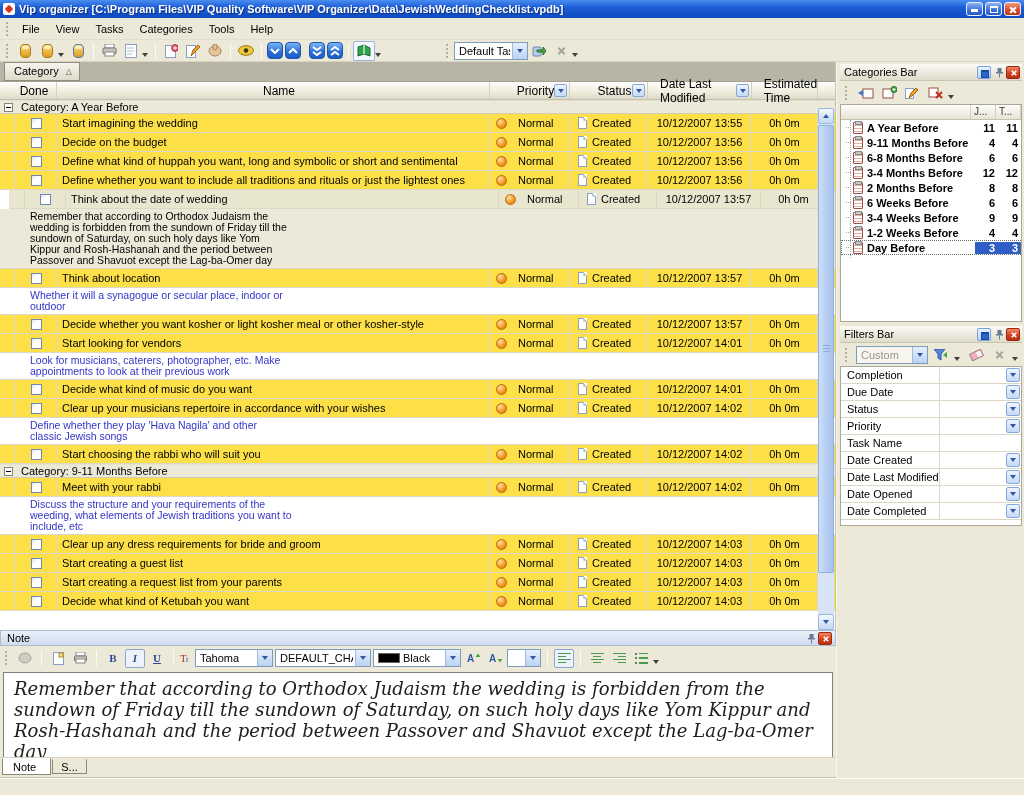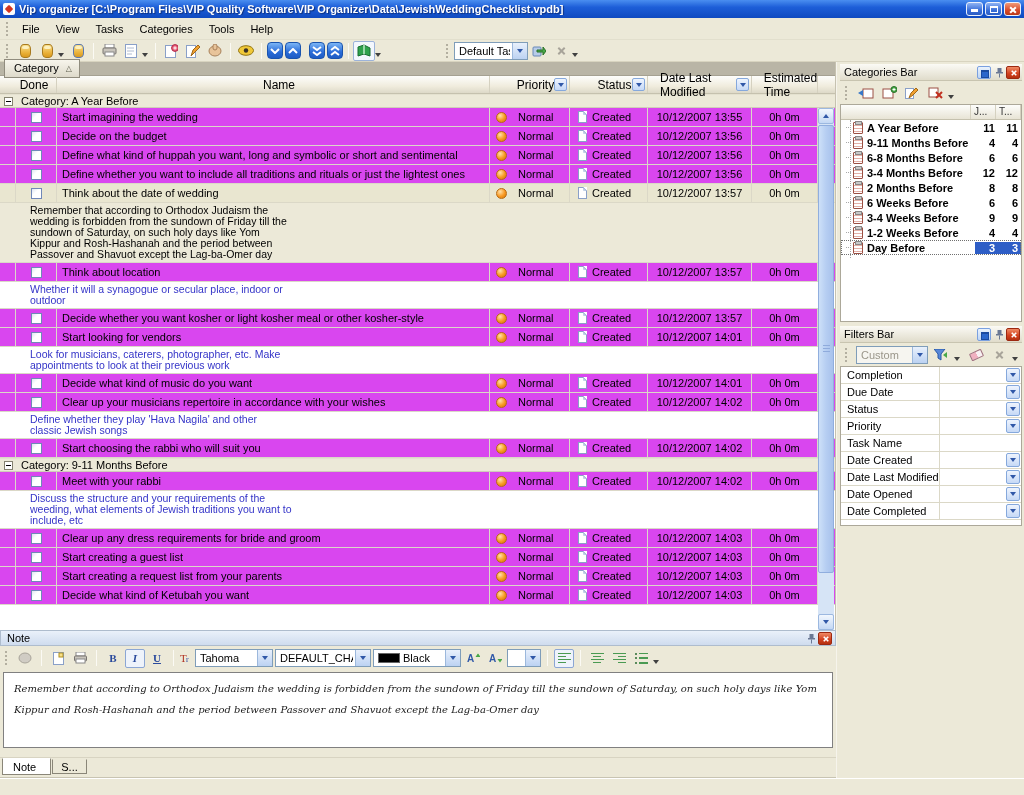--- a/index.html
+++ b/index.html
@@ -45,34 +45,34 @@
 .combo { height:18px; background:#fff; border:1px solid #7f9db9; display:flex; align-items:center; position:relative; padding-left:4px; }
 .combo .cval { flex:1; white-space:nowrap; overflow:hidden; }
 .combo .cbtn { width:15px; height:16px; margin-left:2px; background:linear-gradient(180deg,#e8f0fc,#bcd2f2); border-left:1px solid #9cb8dc; display:flex; align-items:center; justify-content:center; flex:0 0 auto; }
 .tri { width:0; height:0; border-left:3px solid transparent; border-right:3px solid transparent; border-top:4px solid #3058a8; }
 .gray-x { position:relative; width:9px; height:9px; }
 .gray-x::before,.gray-x::after { content:""; position:absolute; left:0; top:3.5px; width:9px; height:2px; background:#a8a49a; }
 .gray-x::before { transform:rotate(45deg);} .gray-x::after { transform:rotate(-45deg);}
 
 
 .main { position:absolute; left:0; top:62px; width:836px; height:568px; background:#fff; border-right:1px solid #c6c2b0; }
-.groupby { height:14px; background:#b9b5a6; display:flex; align-items:center; padding-left:4px; border-bottom:1px solid #a5a192; }
+.groupby { height:20px; background:#b9b5a6; display:flex; align-items:center; padding-left:4px; border-bottom:1px solid #a5a192; }
 .gb-btn { background:linear-gradient(180deg,#f7f5ec,#dedacb); border:1px solid #908c7e; padding:2px 7px 3px 9px; display:flex; align-items:center; gap:7px; }
 .sort-tri { font-size:8px; color:#606050; }
 .thead { height:18px; display:flex; background:linear-gradient(180deg,#fdfdfb,#f0ecdd 60%,#ddd9c8); border-bottom:1px solid #c5c1ae; }
 .th { position:relative; border-right:1px solid #d5d1c0; display:flex; align-items:center; justify-content:center; font-size:12px;padding-left:12px; }
 .hdd { position:absolute; right:2px; top:2px; width:13px; height:13px; border:1px solid #85a8dc; border-radius:2px;
   background:linear-gradient(180deg,#eef4fe,#c6d9f6); display:flex; align-items:center; justify-content:center; }
 .w-done{width:57px;} .w-name{width:433px;} .w-prio{width:80px;} .w-status{width:78px;} .w-date{width:104px;} .w-est{width:66px;} .w-pad{flex:1;border-right:none;}
 .tbody { height:522px; overflow:hidden; background:#fff; }
 .group-row { height:14px; background:#ece9d8; border-bottom:1px solid #d0ccba; border-top:1px solid #e4e1cf; display:flex; align-items:center; }
 .expander { width:9px; height:9px; border:1px solid #848270; background:#fff; margin:0 8px 0 4px; position:relative; flex:0 0 auto; }
 .expander::after { content:""; position:absolute; left:1px; top:3px; width:5px; height:1px; background:#000; }
-.task-row { display:flex; height:19px; border-bottom:1px solid #dbd8c7; background:#d946ef; }
-.task-row.selected { background:#e9e6d0; }
+.task-row { display:flex; height:19px; border-bottom:1px solid #dbd8c7; background:#fde047; }
+.task-row.selected { background:#e9e6d0;margin-left:9px; }
 .cell { border-right:1px solid #dbd8c7; display:flex; align-items:center; overflow:hidden; white-space:nowrap; }
 .c-indent{width:16px;} .c-done{width:41px; justify-content:center;} .c-name{width:433px; padding-left:5px;}
 .c-prio{width:80px; padding-left:6px; gap:11px;} .c-status{width:78px; padding-left:8px; gap:5px;}
 .c-date{width:104px; justify-content:center;} .c-est{width:66px; justify-content:center;}
 .checkbox { width:11px; height:11px; border:1px solid #7088b8; background:linear-gradient(135deg,#dfe6f0,#fff 40%); }
 .prio-ball { width:11px; height:11px; border-radius:50%; flex:0 0 auto;
   background:radial-gradient(circle at 35% 30%,#ffe0a8,#f89820 55%,#d0740c); border:1px solid #b86a10; }
 .doc-icon { width:9px; height:12px; background:#fff; border:1px solid #8aa0c8; position:relative; flex:0 0 auto; }
 .doc-icon::after { content:""; position:absolute; right:-1px; top:-1px; width:4px; height:4px;
   background:linear-gradient(225deg,#fff 46%,#a8bcda 50%,#dce6f2); }
@@ -96,22 +96,22 @@
   display:flex; align-items:center; padding:0 3px 0 6px; }
 .np-head .sp { flex:1; }
 .pin-btn { width:14px; height:13px; display:flex; align-items:center; justify-content:center; }
 .close-sm { width:14px; height:13px; border:1px solid #9c2810; border-radius:2px;
   background:linear-gradient(180deg,#f08a64,#d2401e 60%,#b43010); position:relative; }
 .close-sm .g-x { left:3px; top:2.5px; transform:scale(.8); }
 .np-toolbar { height:24px; display:flex; align-items:center; padding-left:5px; gap:2px; background:#ece9d8; }
 .nbtn { width:20px; height:19px; display:flex; align-items:center; justify-content:center; border:1px solid transparent; border-radius:2px; color:#2a4a9c; font-weight:bold; }
 .nbtn.pressed { border:1px solid #8ba6d4; background:#eef3fb; }
 .nbtn.dis { color:#a8a49a; }
-.np-text { margin:2px 3px 0 3px; height:76px; background:#fff; border:1px solid #808080; padding:5px 10px;
-  font-family:"DejaVu Serif",serif; font-style:italic; font-size:10px; line-height:21px; color:#202020; }
+.np-text { margin:2px 3px 0 3px; height:104px; background:#fff; border:1px solid #808080; padding:5px 10px;
+  font-family:"DejaVu Serif",serif; font-style:italic; font-size:18px; line-height:21px; color:#202020; }
 .align-ic { width:13px; height:11px; display:flex; flex-direction:column; justify-content:space-between; }
 .align-ic i { display:block; height:1.5px; background:#4a9a52; }
 .al-l i:nth-child(even){width:8px;} .al-l i:nth-child(odd){width:13px;}
 .al-c i:nth-child(even){width:8px;margin:0 auto;} .al-c i:nth-child(odd){width:13px;}
 .al-r i:nth-child(even){width:8px;margin-left:auto;} .al-r i:nth-child(odd){width:13px;}
 .bullet-ic { width:13px; height:11px; display:flex; flex-direction:column; justify-content:space-between; }
 .bullet-ic i { display:block; height:1.5px; background:#4a9a52; width:9px; margin-left:4px; position:relative; }
 .bullet-ic i::before { content:""; position:absolute; left:-4px; top:0; width:2px; height:2px; background:#2a6a32; border-radius:50%; }
 .swatch { width:22px; height:10px; background:#000; border:1px solid #666; margin-right:3px; flex:0 0 auto; }
 

